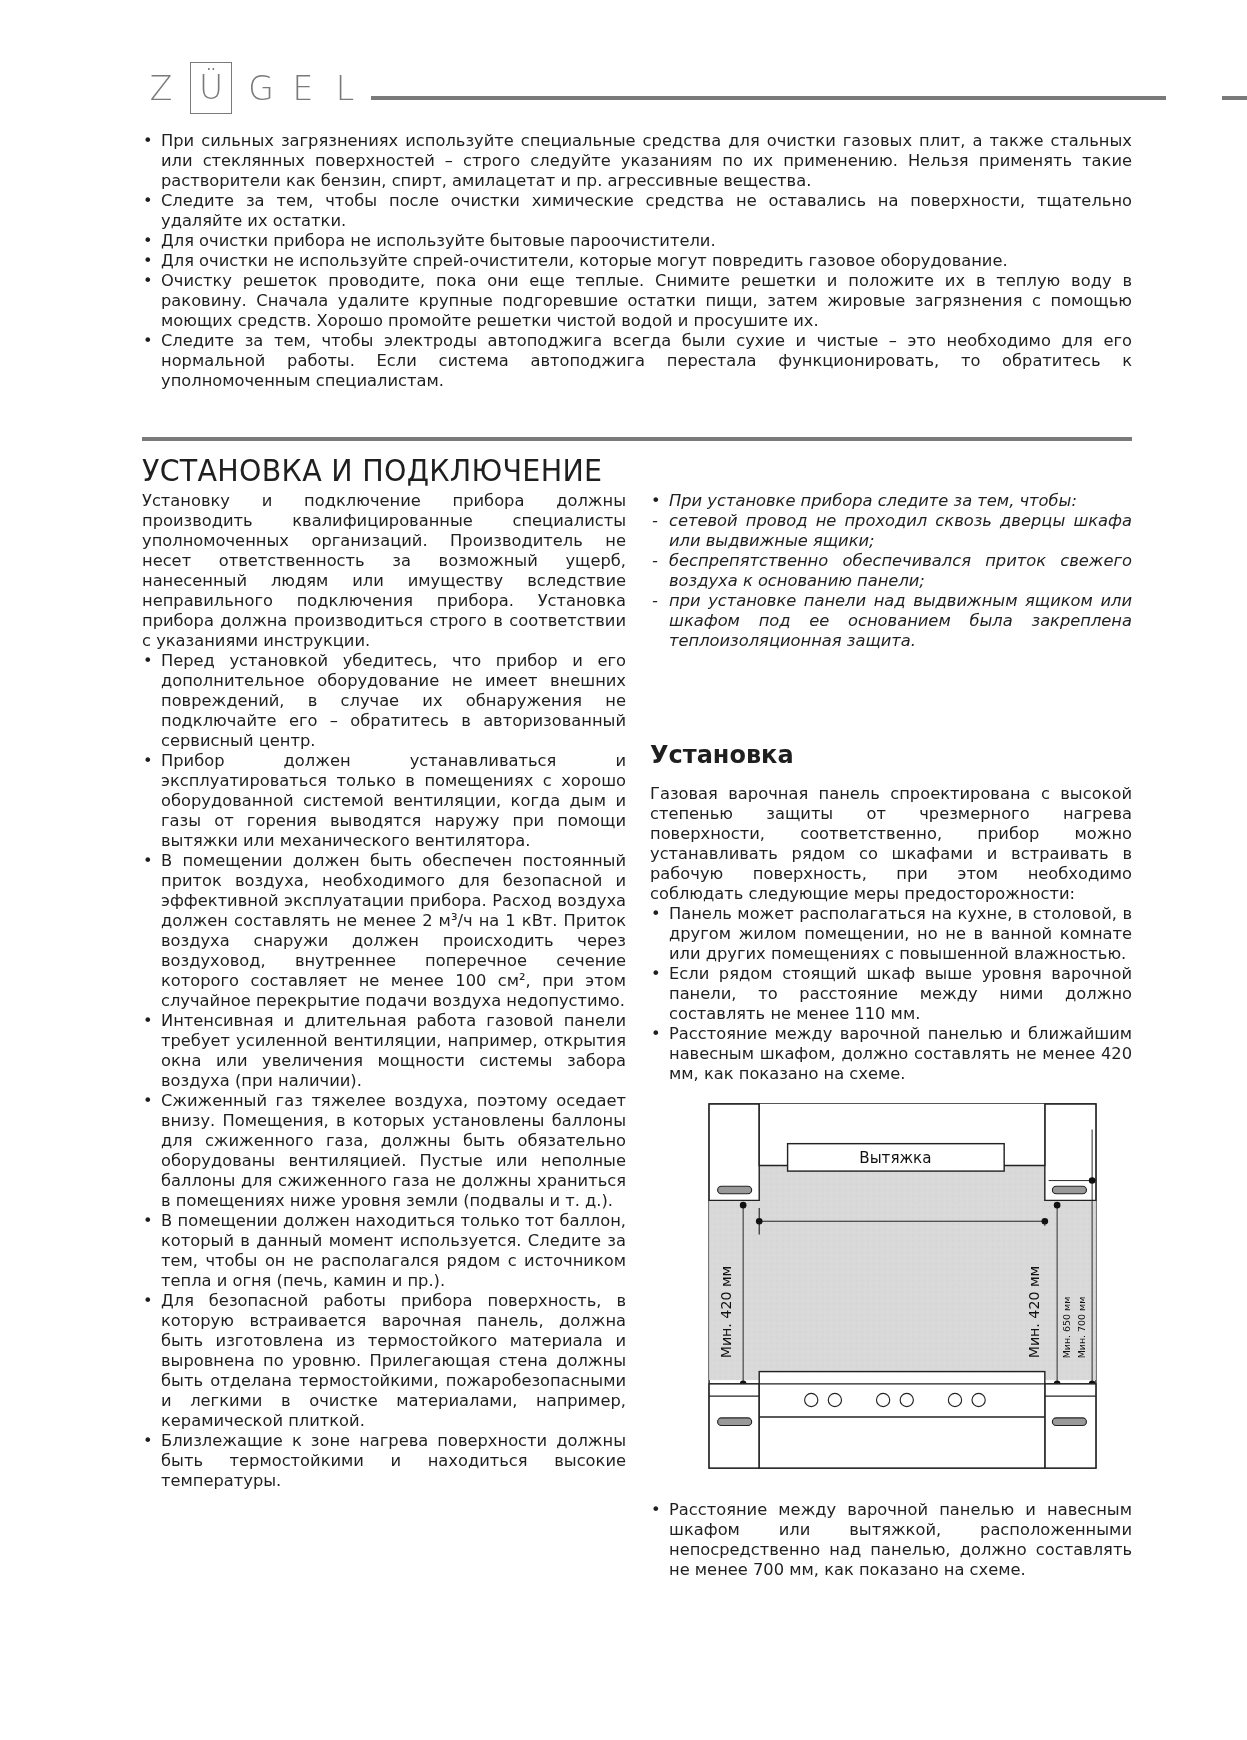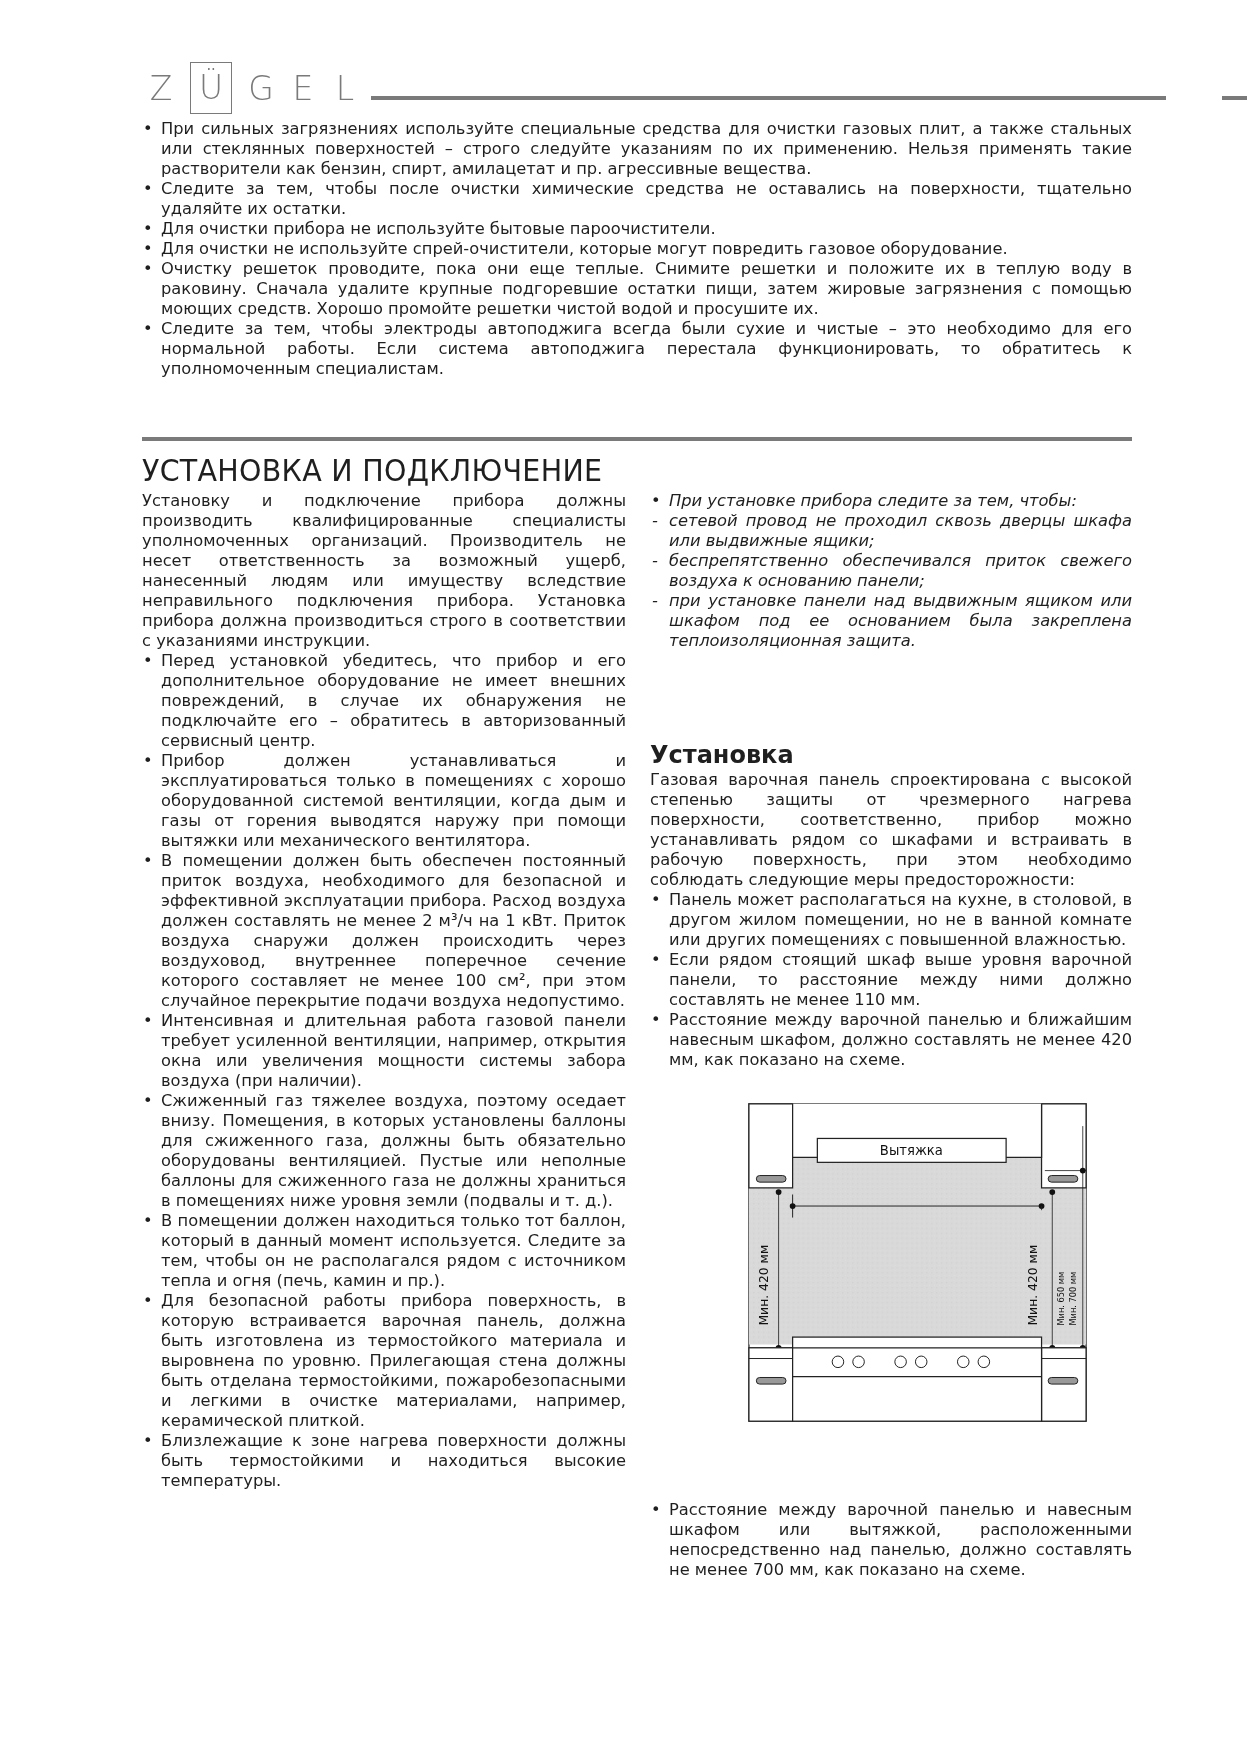--- a/index.html
+++ b/index.html
@@ -14,34 +14,34 @@
   .header-line { position: absolute; left: 371px; top: 96px; width: 795px; height: 4px; background: #7a7a7a; }
   .header-line-tail { position: absolute; left: 1222px; top: 96px; width: 25px; height: 4px; background: #7a7a7a; }
 
   
   .txt { font-size: 16.3px; line-height: 20px; text-align: justify; }
   ul.bul { list-style: none; margin: 0; padding: 0; }
   ul.bul li { position: relative; padding-left: 19px; }
   ul.bul li::before { content: "•"; position: absolute; left: 1px; top: 0; }
   ul.dash li::before { content: "-"; left: 2px; }
 
-  .top-block { position: absolute; left: 142px; top: 119px; width: 990px; }
+  .top-block { position: absolute; left: 142px; top: 131px; width: 990px; }
   .section-rule { position: absolute; left: 142px; top: 437px; width: 990px; height: 4px; background: #7a7a7a; }
 
   .section-title { position: absolute; left: 142px; top: 452px; font-size: 31px; line-height: 36px; font-weight: normal;
                    letter-spacing: 0.3px; color: #1f1f1f; margin: 0; transform: scaleX(0.92); transform-origin: left; }
 
   .col-left { position: absolute; left: 142px; top: 491px; width: 484px; }
   .col-right { position: absolute; left: 650px; top: 491px; width: 482px; font-style: italic; }
   .col-right-2 { position: absolute; left: 650px; top: 742px; width: 482px; }
-  .sub-title { font-size: 24px; font-weight: bold; line-height: 26px; margin: 0 0 2px 0; }
+  .sub-title { font-size: 24px; font-weight: bold; line-height: 26px; margin: 0 0 16px 0; }
   .col-right-3 { position: absolute; left: 650px; top: 1500px; width: 482px; }
 
   
-  .diagram { position: absolute; left: 697px; top: 1103px; width: 411px; height: 319px; margin-left: 15px; }
+  .diagram { position: absolute; left: 697px; top: 1103px; width: 411px; height: 366px; }
   .diagram svg { width: 100%; height: 100%; display: block; }
   .dlabel { font-family: "DejaVu Sans", sans-serif; fill: #111; }
 </style>
 </head>
 <body>
 
 <div class="logo">
   <span class="ch">Z</span>
   <span class="ch boxed">Ü</span>
   <span class="ch">G</span>

